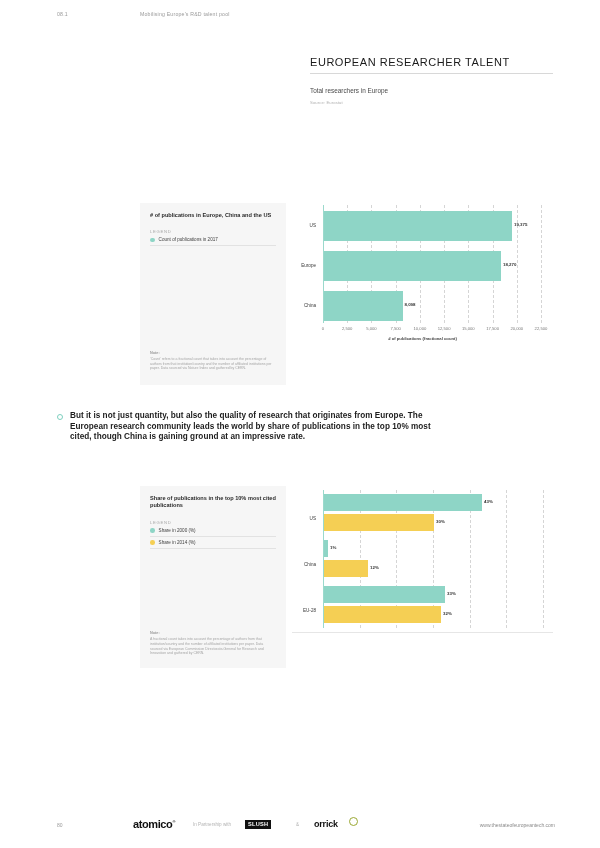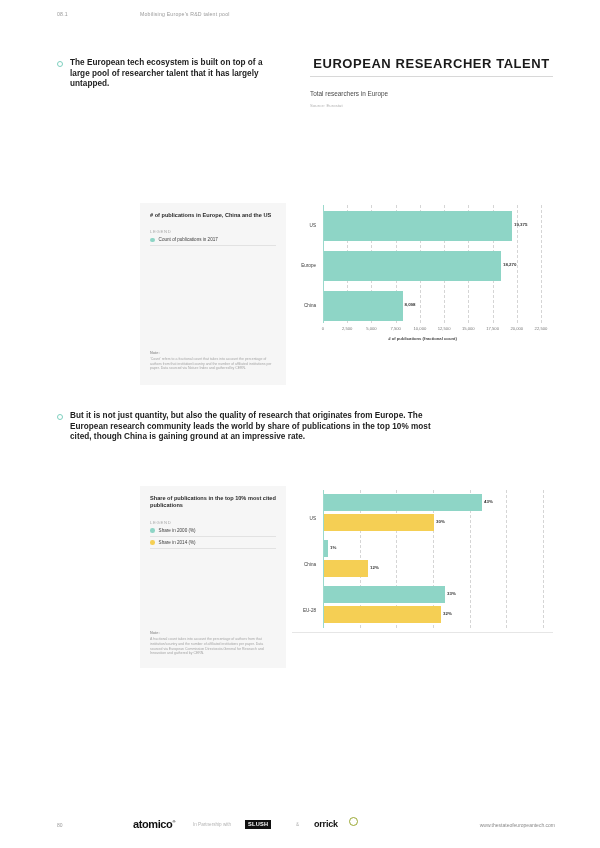--- a/index.html
+++ b/index.html
@@ -21,21 +21,21 @@
   .bullet-row { position:absolute; display:flex; align-items:flex-start; }
   .dot {
     width:6px; height:6px; border-radius:50%;
     border:1.6px solid #7ed0bf; background:#fff;
     margin-top:3px; margin-right:7px; flex:0 0 auto;
   }
   .btext { font-size:8.2px; line-height:10.6px; color:#1d1d1d; font-weight:600; letter-spacing:.03px; }
 
   
   .statcard { position:absolute; left:310px; top:56px; width:243px; }
-  .stat-head { font-size:13px; font-weight:700; letter-spacing:.55px; color:#1a1a1a;text-align:center; }
+  .stat-head { font-size:11px; font-weight:400; letter-spacing:.55px; color:#1a1a1a; }
   .stat-rule { margin-top:5px; border-bottom:1px solid #d8d8d8; }
   .stat-body { display:flex; align-items:flex-start; margin-top:9px; }
   .stat-num { font-size:31px; line-height:30px; font-weight:700; color:#8ad4c6; letter-spacing:-.5px; width:92px; }
   .stat-desc { padding-top:4px; }
   .stat-desc .d1 { font-size:6.4px; line-height:8.4px; color:#4a4a4a; }
   .stat-src { margin-top:5px; font-size:4.2px; color:#b0b0b0; letter-spacing:.1px; }
 
   
   .panel {
     position:absolute; background:#f6f6f6;
@@ -80,24 +80,20 @@
 </head>
 <body>
 
 <div class="page">
 
   <div class="topbar">
     <div class="sect">08.1</div>
     <div class="title">Mobilising Europe's R&amp;D talent pool</div>
   </div>
 
-  <div class="bullet-row" style="left:57px; top:58px; width:215px;">
-    <div class="dot"></div>
-    <div class="btext">The European tech ecosystem is built on top of a large pool of researcher talent that it has largely untapped.</div>
-  </div>
 
   <div class="statcard">
     <div class="stat-head">EUROPEAN RESEARCHER TALENT</div>
     <div class="stat-rule"></div>
     <div class="stat-body">
       <div class="stat-desc">
         <div class="d1">Total researchers in Europe</div>
         <div class="stat-src">Source: Eurostat</div>
       </div>
     </div>

